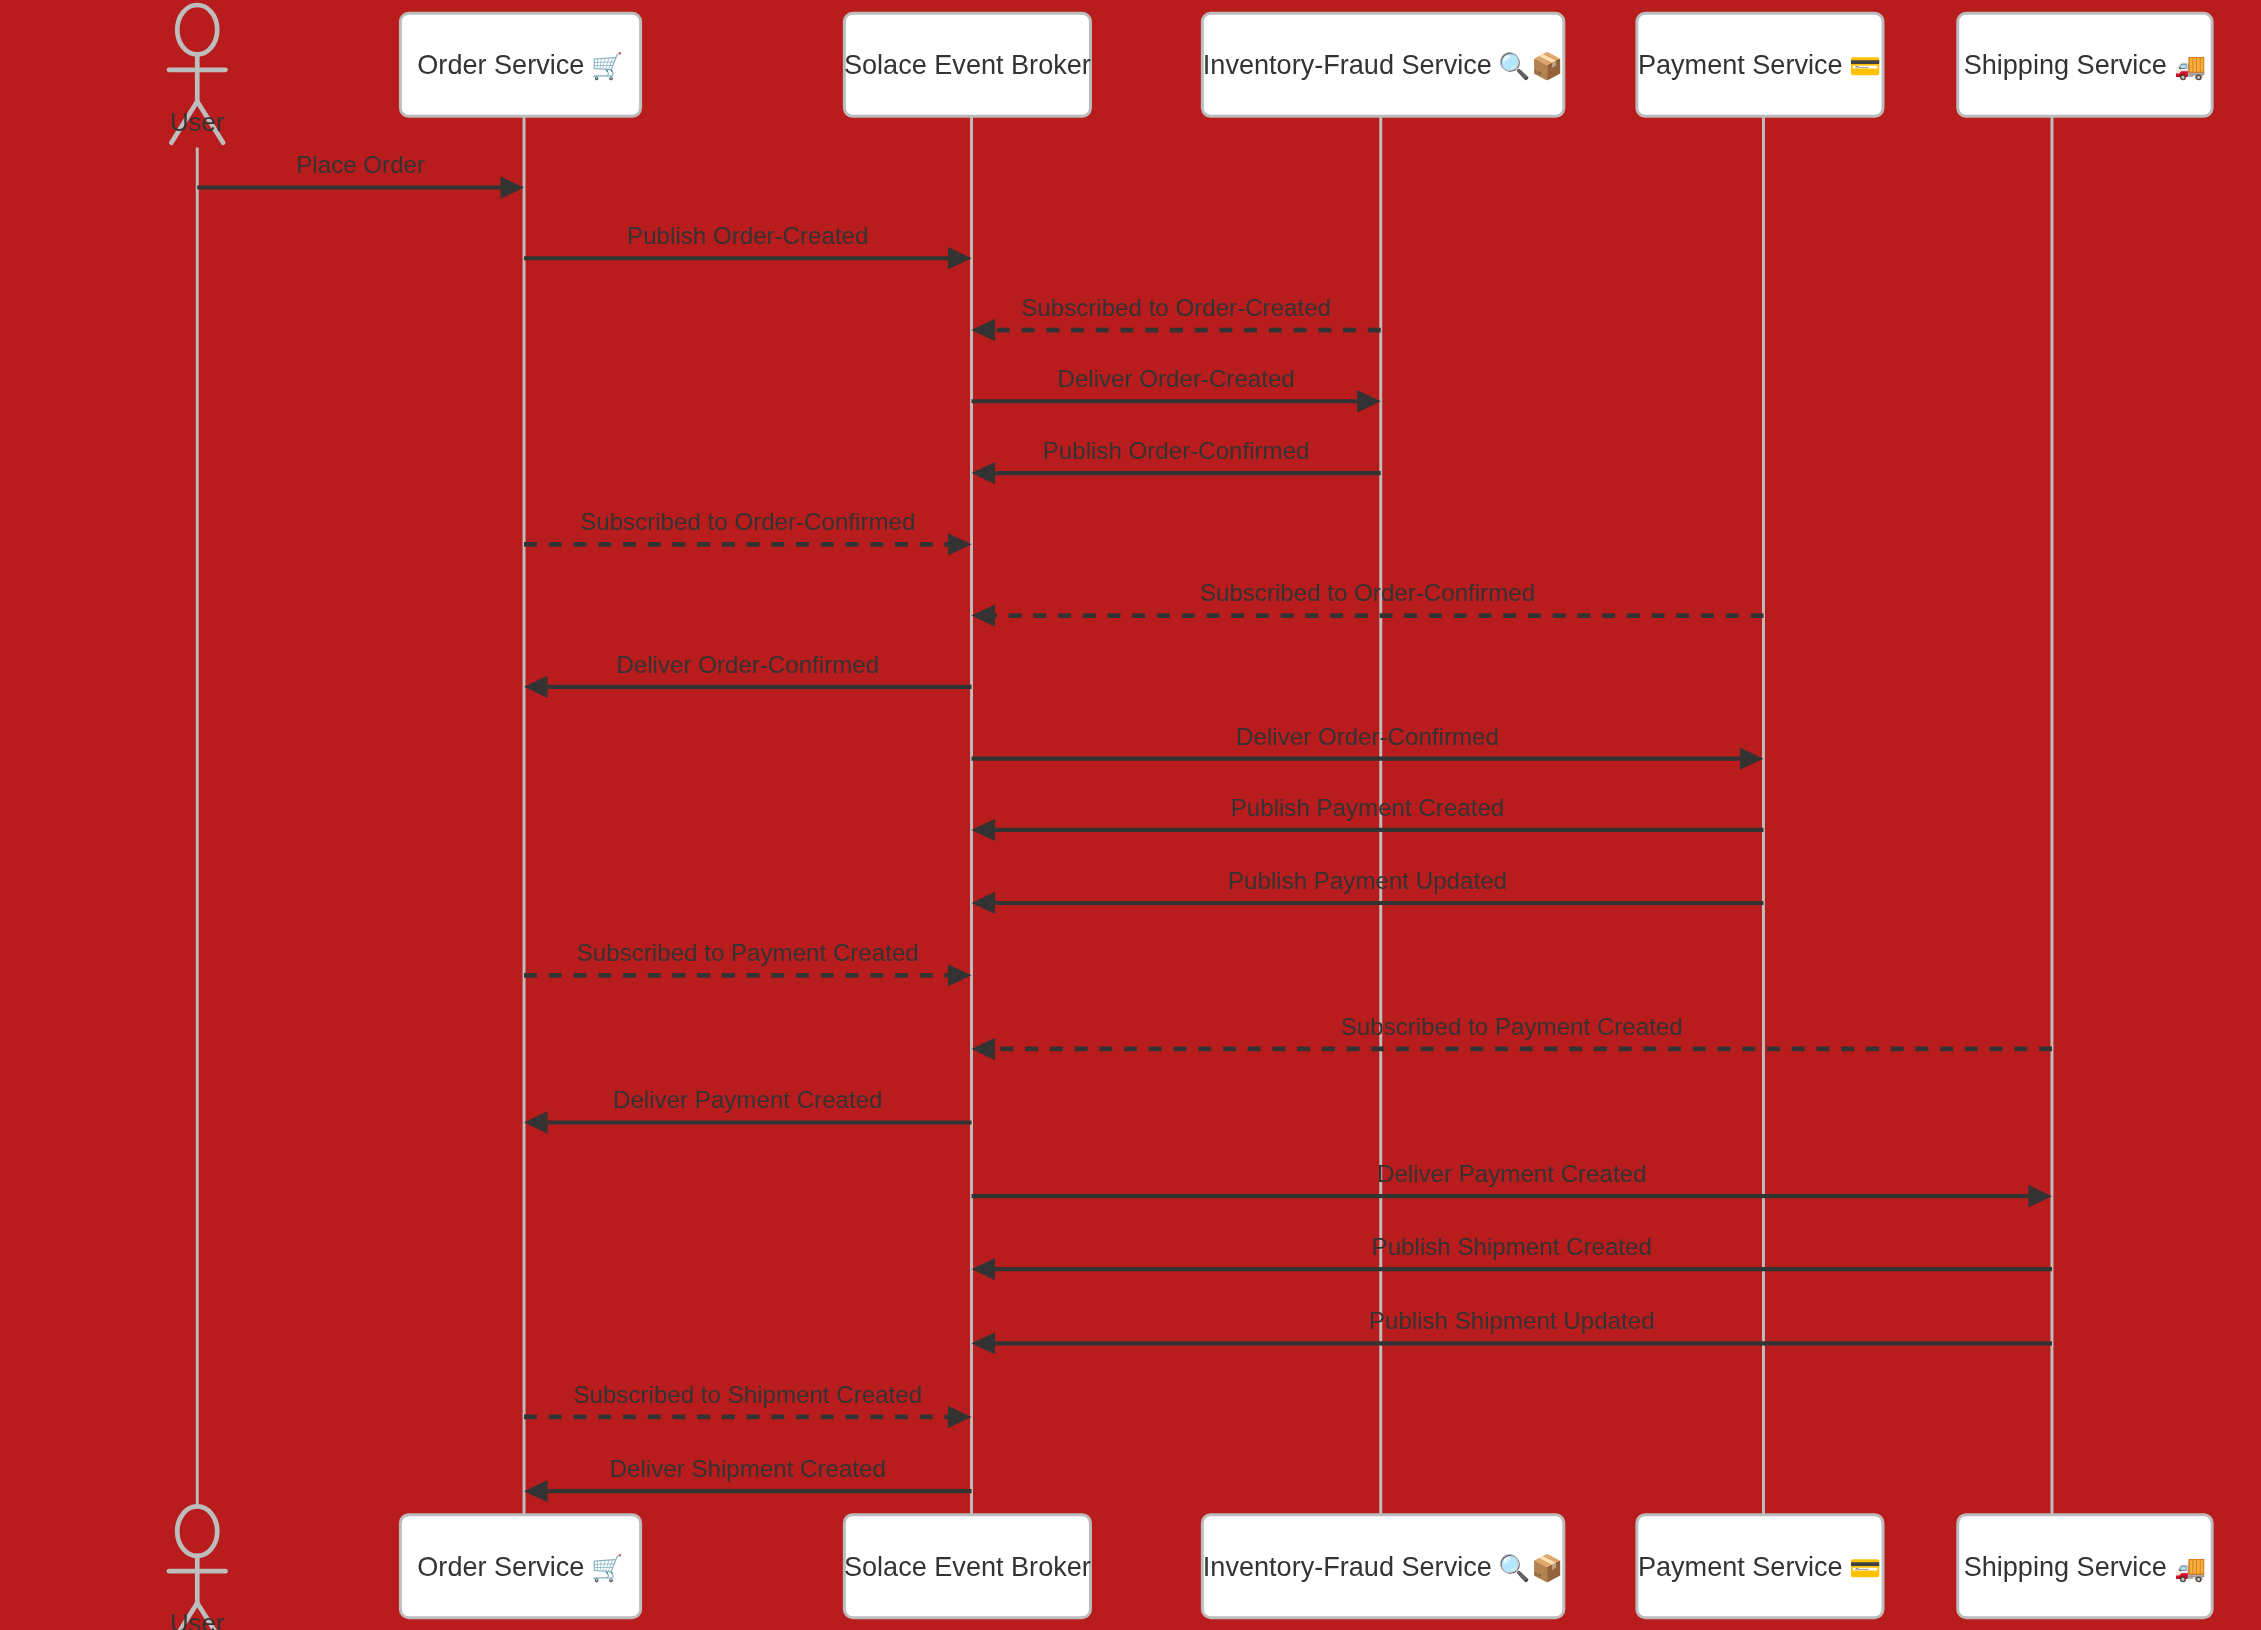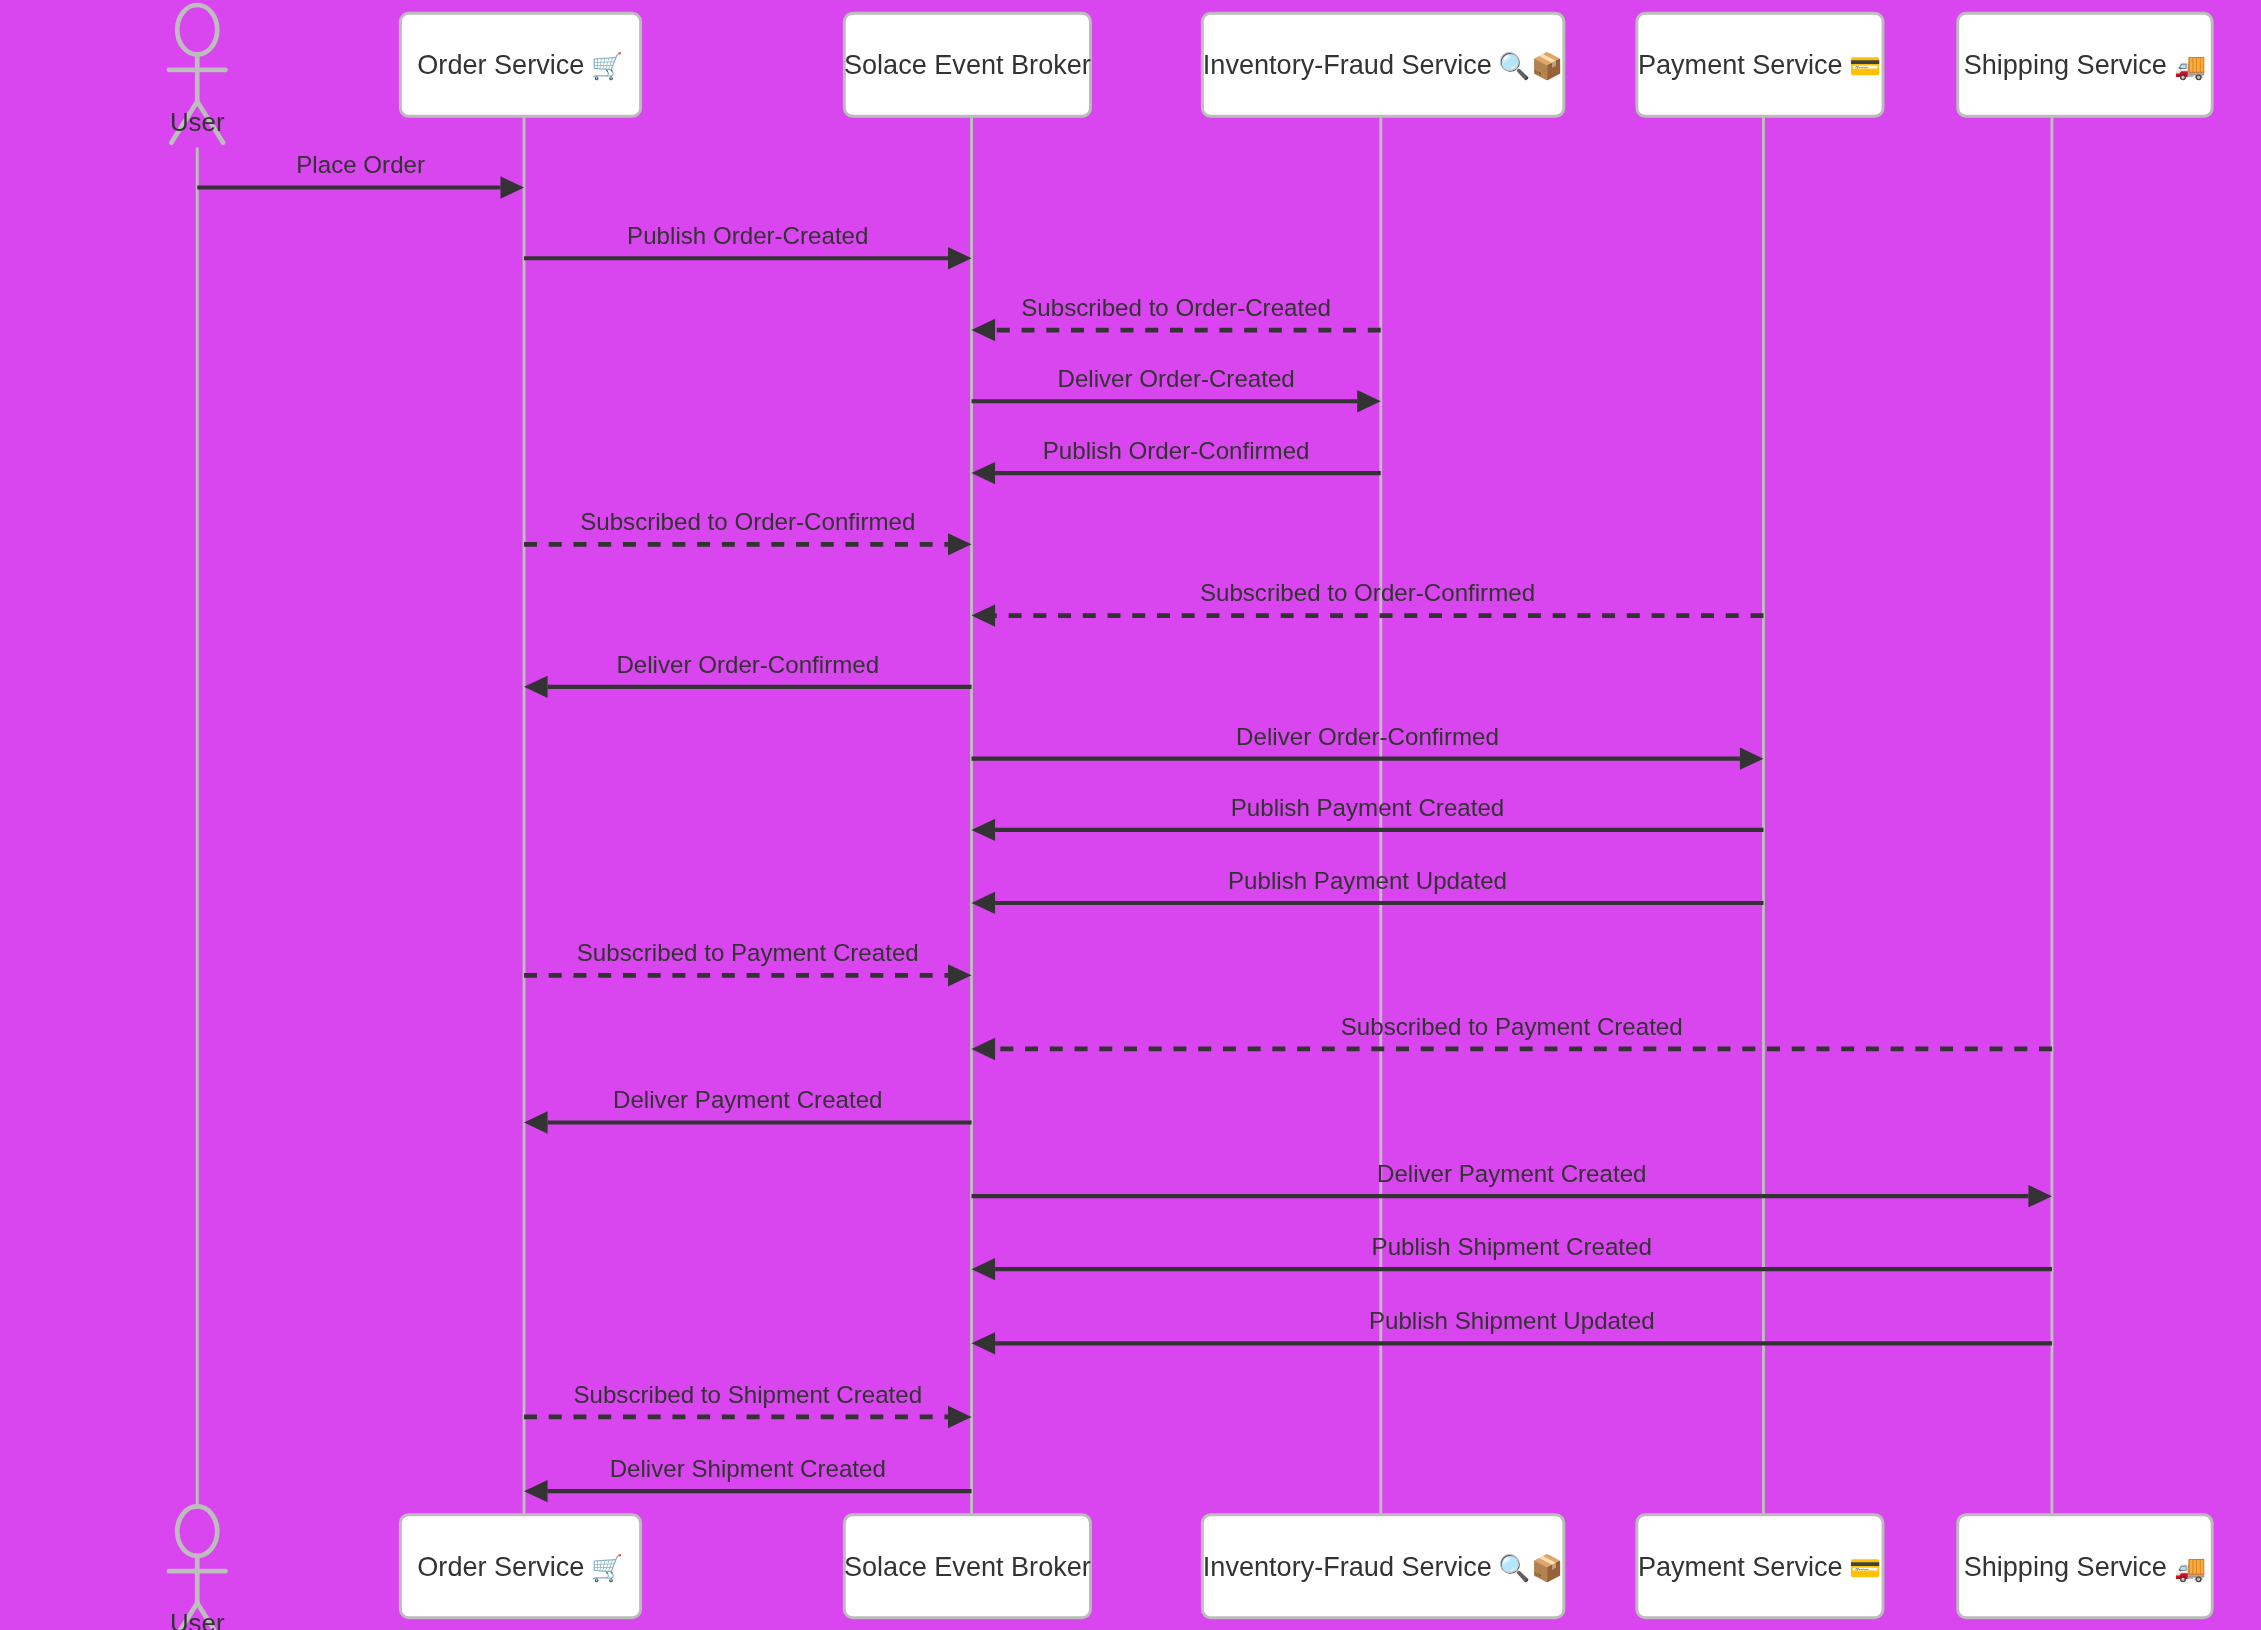--- a/index.html
+++ b/index.html
@@ -8,21 +8,21 @@
     padding: 0;
     background: #ffffff;
   }
   body {
     font-family: "Liberation Sans", sans-serif;
   }
   #diagram-root {
     position: relative;
     width: 2261px;
     height: 1631px;
-    background: #d946ef;
+    background: #b91c1c;
     overflow: hidden;
   }
   svg.diagram-canvas {
     position: absolute;
     left: 0;
     top: 0;
     width: 2261px;
     height: 1631px;
     display: block;
   }

